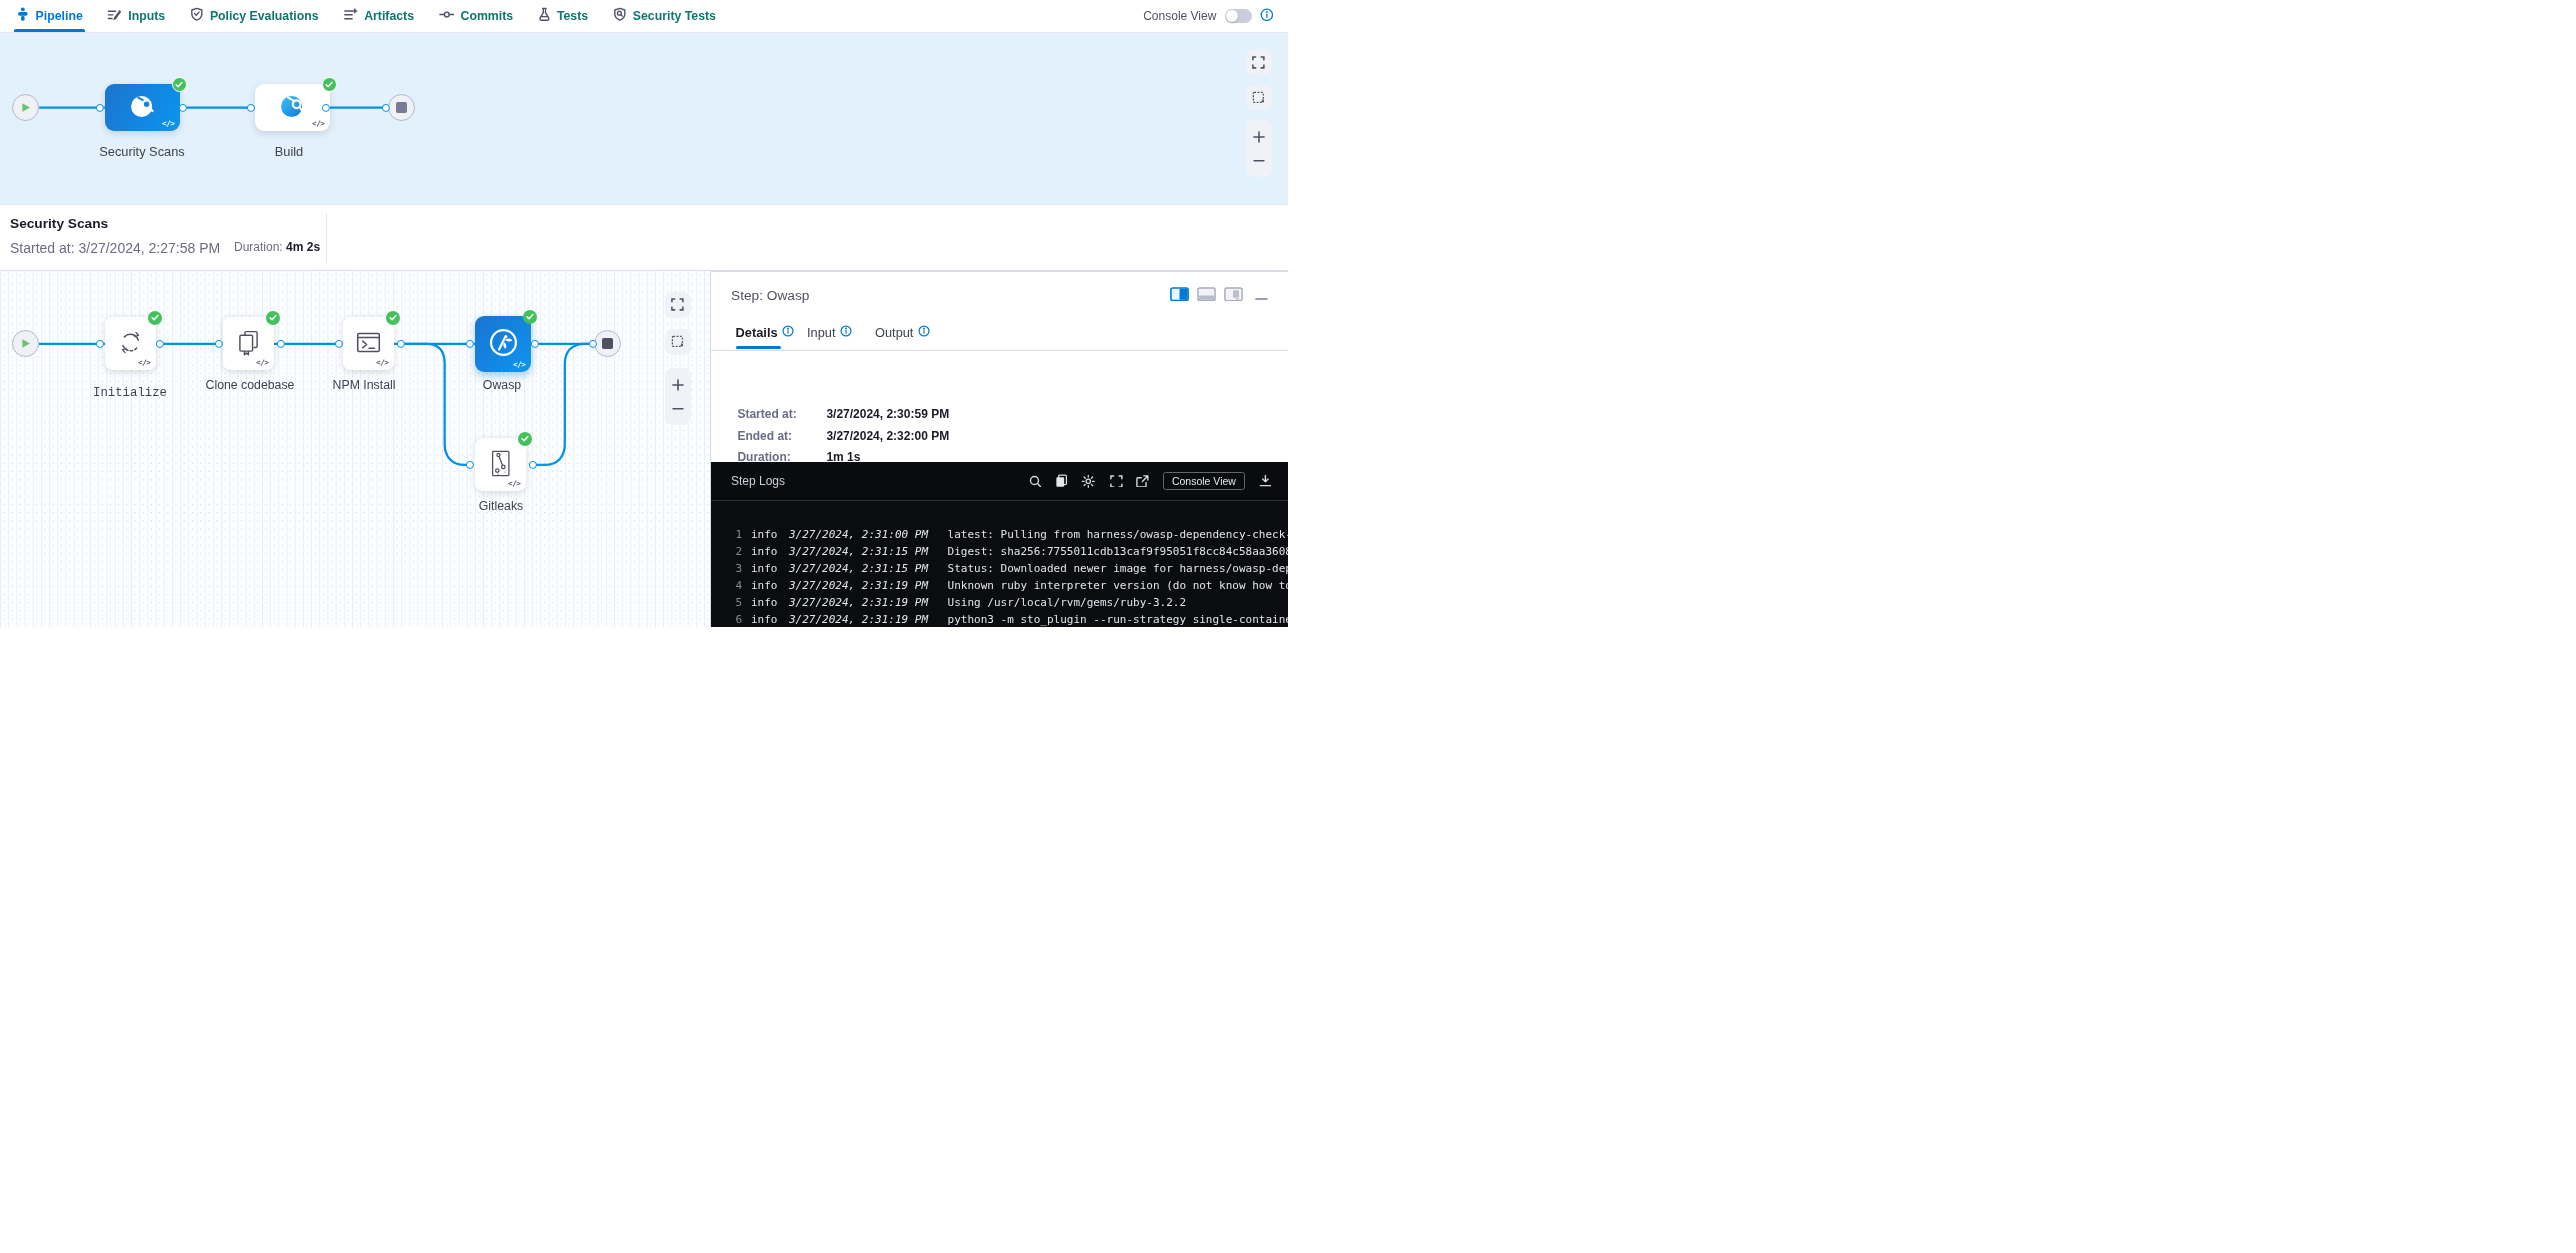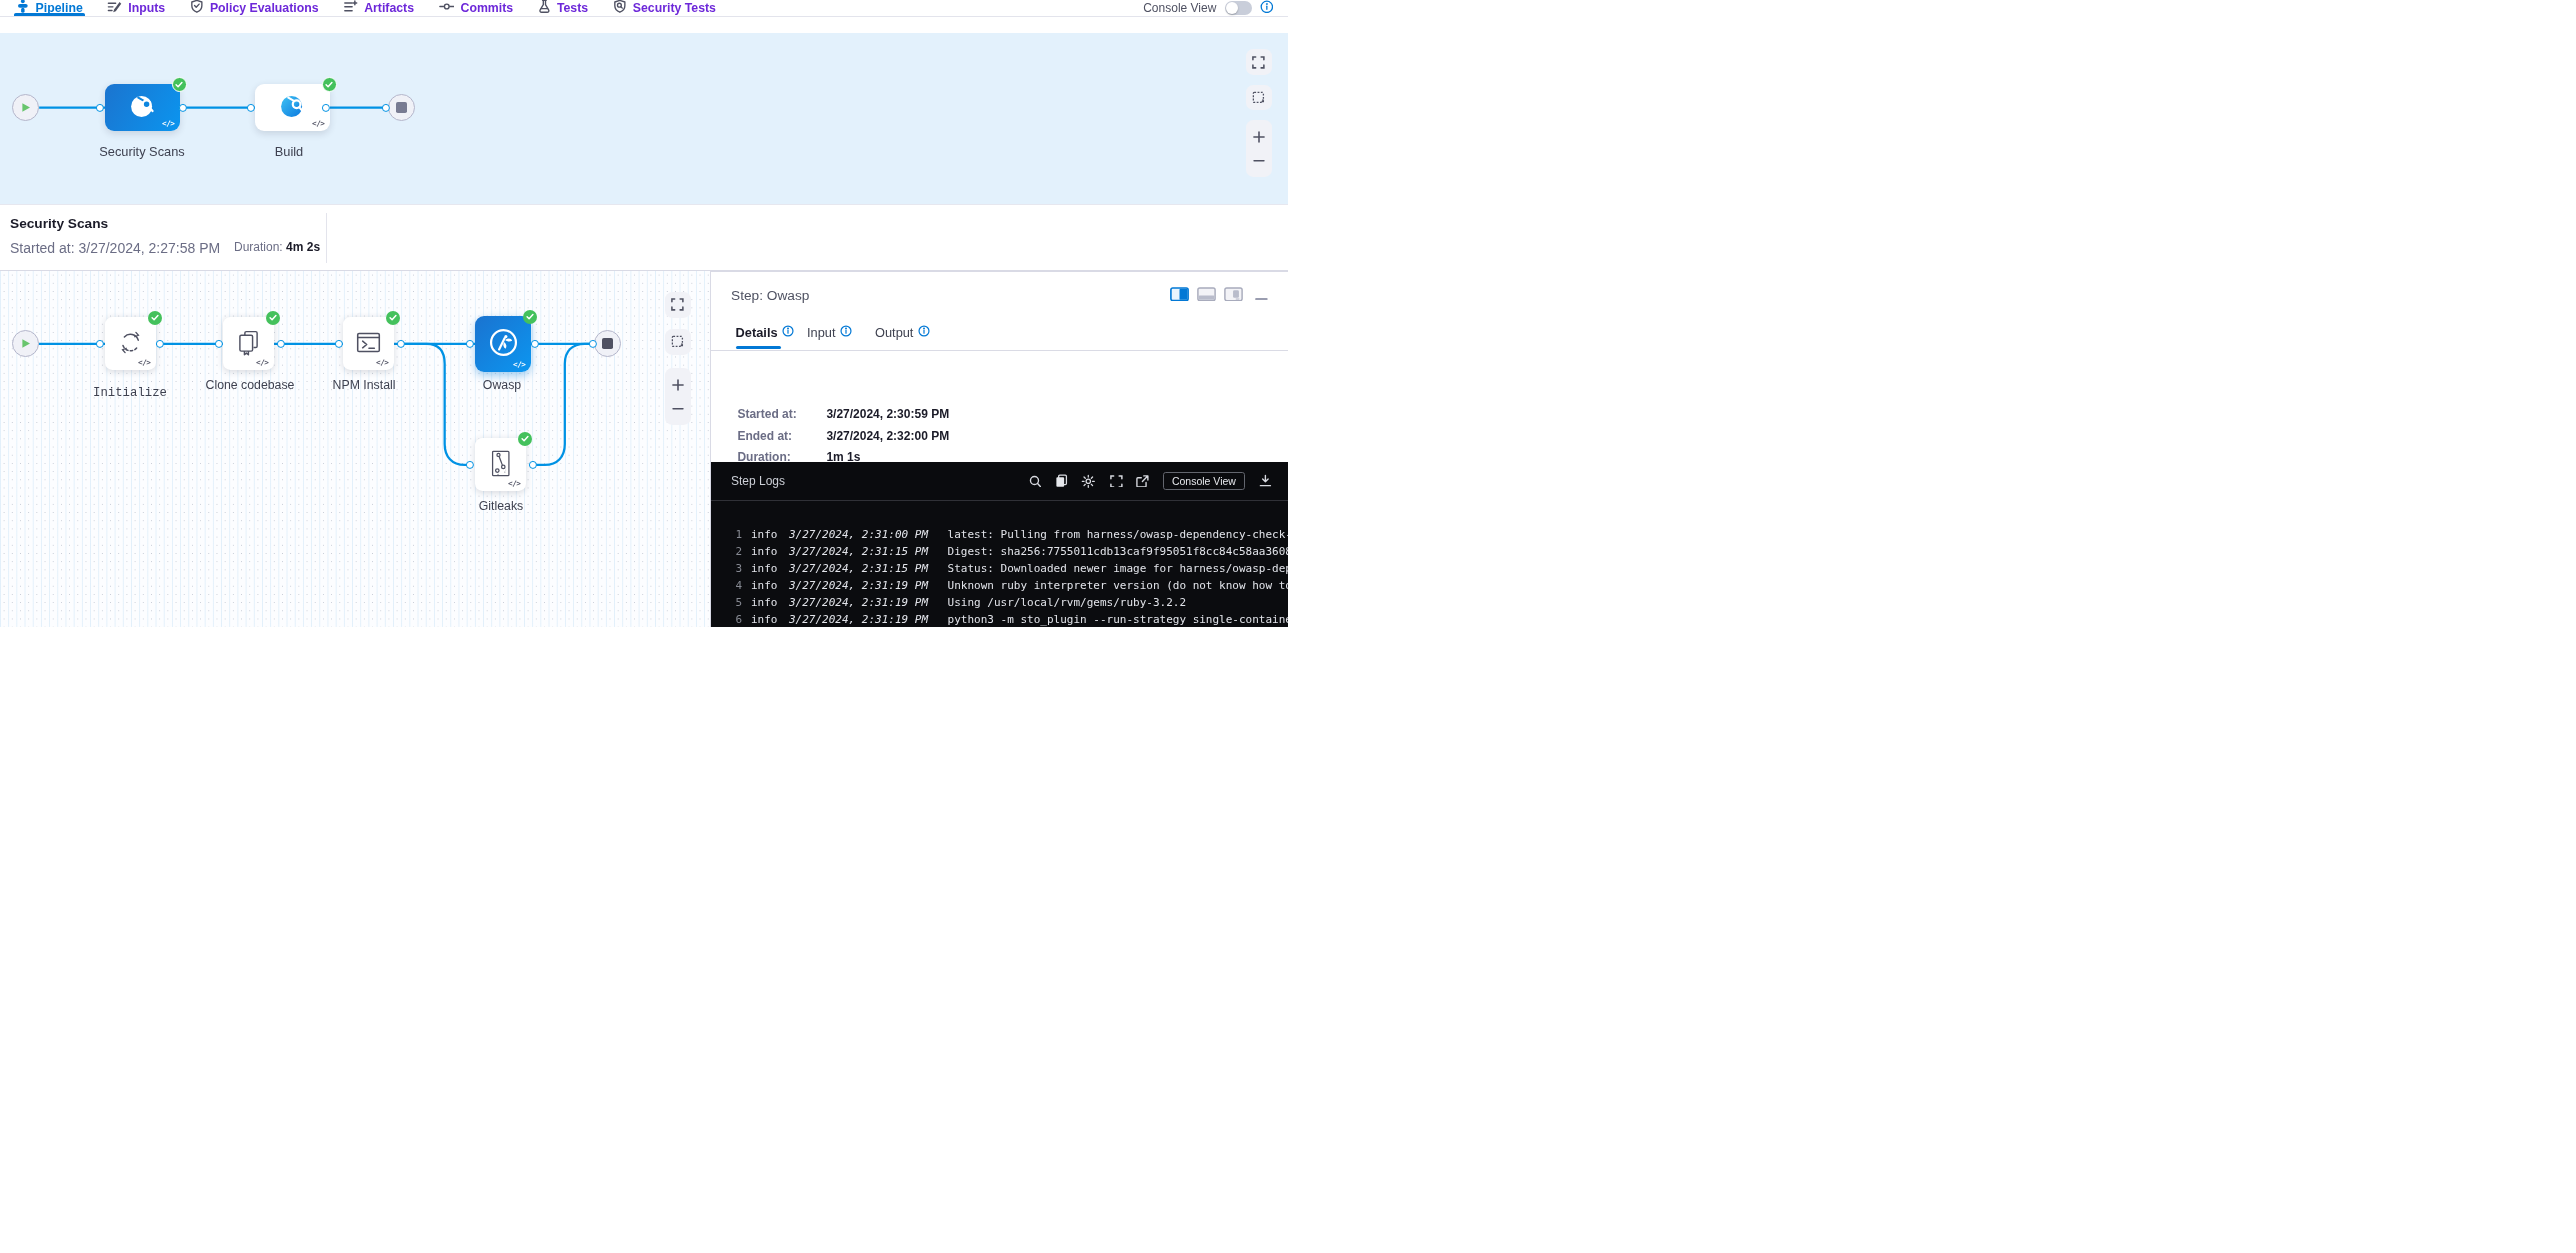--- a/index.html
+++ b/index.html
@@ -3,26 +3,26 @@
 <meta charset="utf-8">
 <style>
   * { margin:0; padding:0; box-sizing:border-box; }
   html,body { background:#fff; }
   .app {
     position:relative; width:1288px; height:627px; overflow:hidden;
     font-family:"Liberation Sans", sans-serif; color:#3E4150; background:#fff;
   }
   
   .nav {
-    position:absolute; top:0; left:0; right:0; height:17px; background:#fff;
+    position:absolute; top:0; left:0; right:0; height:33px; background:#fff;
     border-bottom:0.9px solid #E3E4EC; display:flex; align-items:center; padding:0 14.6px 0 15.5px;
   }
   .nav-tabs { display:flex; align-items:center; gap:24.6px; height:100%; }
   .nav-tab { position:relative; display:flex; align-items:center; gap:6.4px; height:100%;
-    font-size:12.3px; font-weight:600; color:#6d28d9; cursor:pointer; white-space:nowrap; }
+    font-size:12.3px; font-weight:600; color:#0f766e; cursor:pointer; white-space:nowrap; }
   .nav-tab.active { color:#0278D5; }
   .nav-tab.active .underline { position:absolute; left:-1.8px; right:-1.8px; bottom:0; height:2.7px;
     background:#0278D5; border-radius:1.8px 1.8px 0 0; }
   .nav-tab svg { flex:0 0 auto; }
   .nav-right { margin-left:auto; display:flex; align-items:center; gap:8.2px; }
   .nav-right .cv-label { font-size:12px; color:#4F5162; }
   .toggle { width:27px; height:14.6px; border-radius:8.2px; background:#C9CEDA; position:relative; cursor:pointer; }
   .toggle .knob { position:absolute; top:1.4px; left:1.4px; width:12px; height:12px; border-radius:50%;
     background:#fff; box-shadow:0 0.9px 1.8px rgba(0,0,0,.25); }
   

